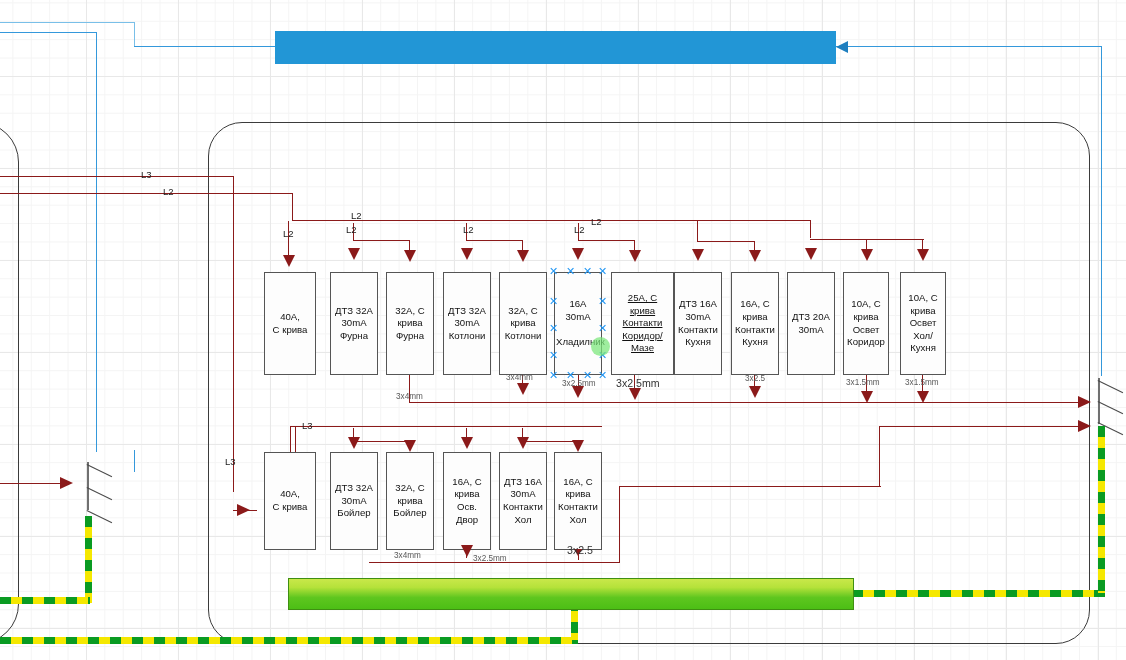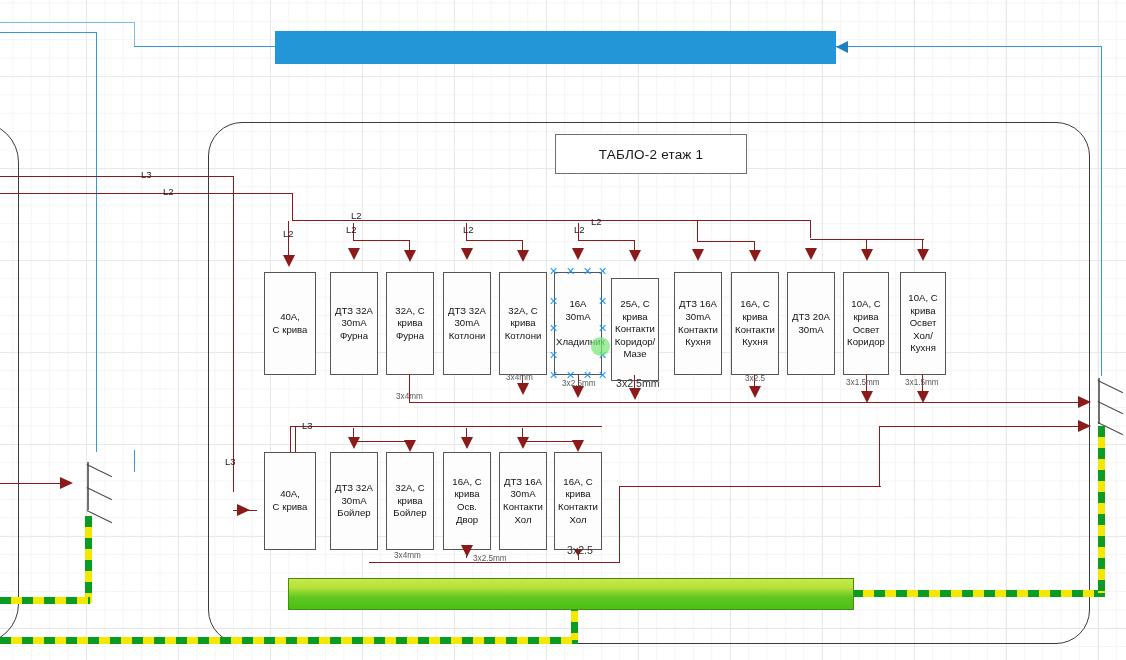--- a/index.html
+++ b/index.html
@@ -128,23 +128,20 @@
 
   <div class="wire-blue bh" style="left:848px;top:46px;width:254px;height:1.4px;"></div>
   <div class="wire-blue bv" style="left:1101px;top:46px;width:1.4px;height:330px;"></div>
   <div class="arrow-left-blue" style="left:836px;top:41px;"></div>
 
   <div class="bluebar" style="left:275px;top:31px;width:561px;height:33px;"></div>
 
   <div class="panel" style="left:208px;top:122px;width:880px;height:520px;"></div>
   <div class="panel-left" style="left:-120px;top:122px;width:137px;height:520px;"></div>
 
-  <div class="titlebox" style="left:555px;top:134px;width:190px;height:38px;">
-    <span>ТАБЛО-2  етаж 1</span>
-  </div>
 
   <div class="w wh" style="left:0;top:176px;width:234px;"></div>
   <div class="w wh" style="left:0;top:193px;width:293px;"></div>
   <div class="w wv" style="left:233px;top:176px;width:1.4px;height:316px;"></div>
   <div class="w wv" style="left:292px;top:193px;width:1.4px;height:28px;"></div>
 
   <div class="w wh" style="left:292px;top:220px;width:519px;"></div>
   <div class="w wv" style="left:810px;top:220px;width:1.4px;height:18px;"></div>
 
   <div class="w wv" style="left:288px;top:232px;width:1.4px;height:26px;"></div>
@@ -207,21 +204,21 @@
         <span style="white-space:pre-line">32A, С
 крива
 Котлони</span>
       </div>
     <div class="brk sel" style="left:554px;top:272px;width:48px;height:103px;">
         <span style="white-space:pre-line">16A
 30mA
 
 Хладилник</span>
       </div>
-    <div class="brk" style="left:611px;top:278px;width:48px;height:103px;">
+    <div class="brk" style="left:611px;top:272px;width:63px;height:103px;text-decoration:underline;">
         <span style="white-space:pre-line">25A, С
 крива
 Контакти
 Коридор/
 Мазе</span>
       </div>
     <div class="brk" style="left:674px;top:272px;width:48px;height:103px;">
         <span style="white-space:pre-line">ДТЗ 16A
 30mA
 Контакти

